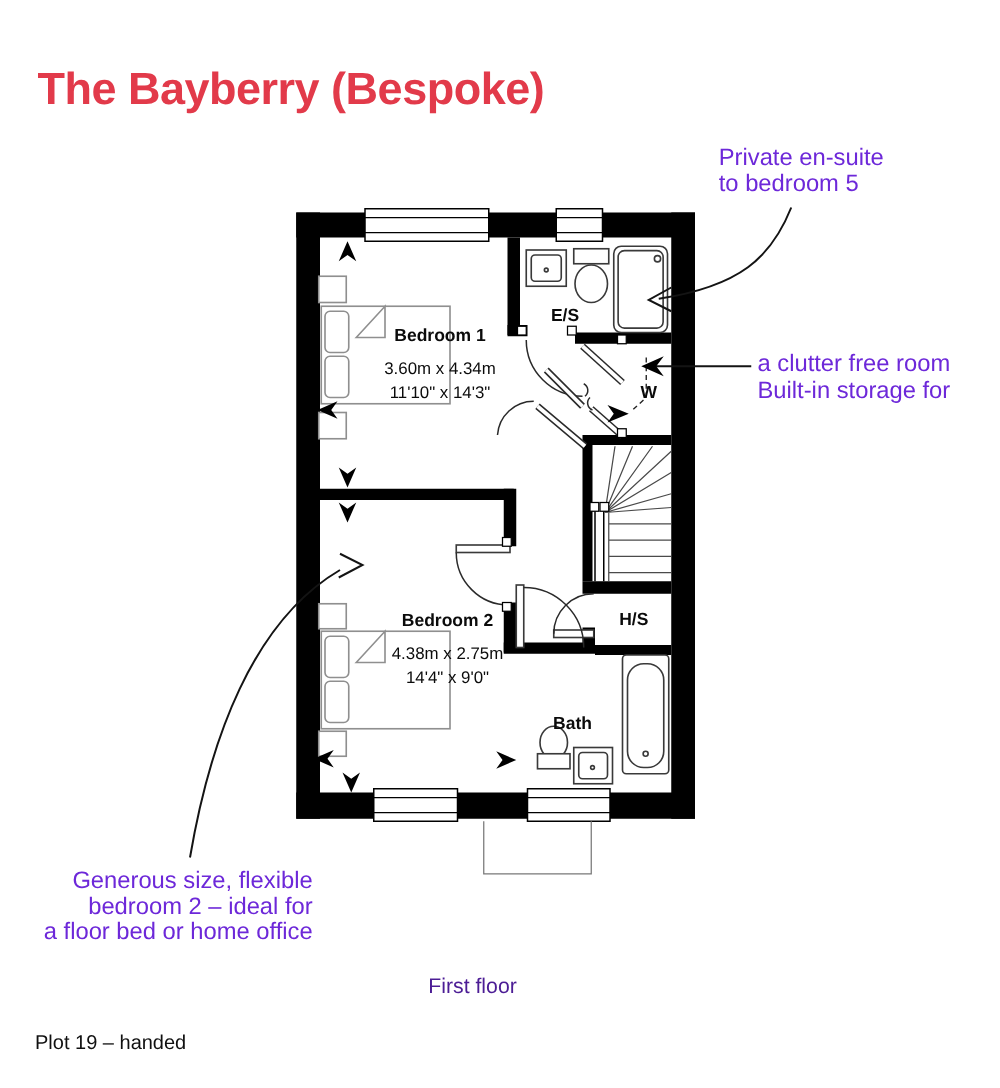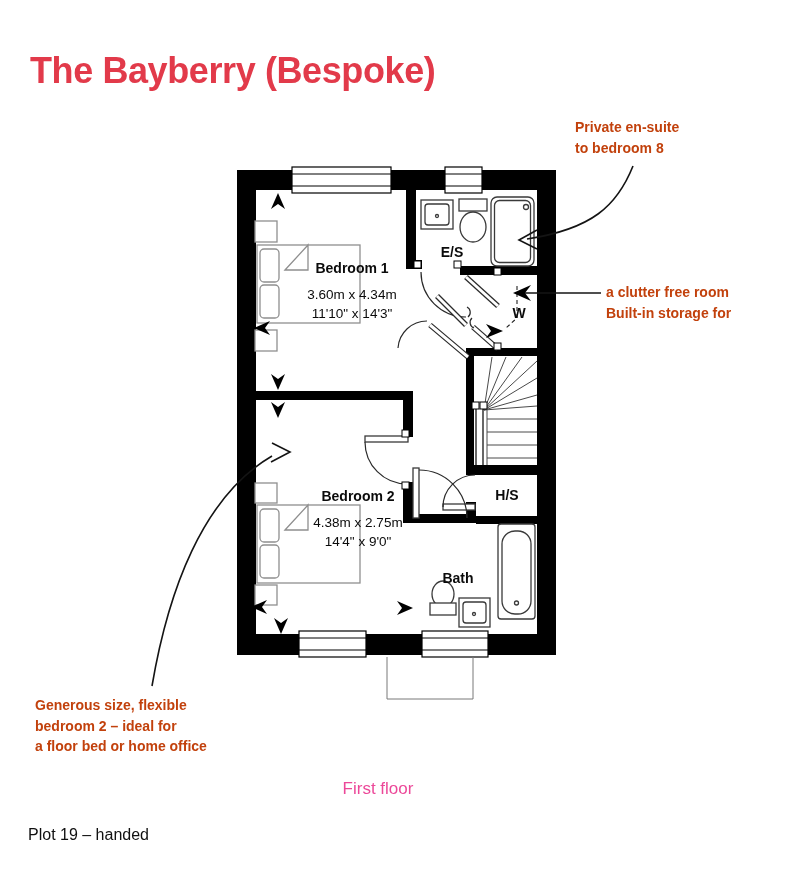--- a/index.html
+++ b/index.html
@@ -1,22 +1,22 @@
 <!DOCTYPE html>
 <html><head>
 <meta charset="utf-8">
 <style>
   html,body{margin:0;padding:0;background:#fff;}
   body{width:800px;height:870px;position:relative;font-family:"Liberation Sans",sans-serif;overflow:hidden;}
   .title{position:absolute;left:30px;top:34px;font-size:36px;font-weight:700;color:#e23a4a;letter-spacing:-0.4px;}
-  .ann{position:absolute;font-size:14px;line-height:20.5px;color:#c2410c;font-weight:bold;}
+  .ann{position:absolute;font-size:19px;line-height:20.5px;color:#6d28d9;}
   .ann-ensuite{left:575px;top:117px;}
   .ann-storage{left:606px;top:282px;}
-  .ann-bed2{left:35px;top:695px;}
-  .caption-floor{position:absolute;top:779px;left:0;width:756px;text-align:center;font-size:17px;color:#ec4899;}
+  .ann-bed2{left:35px;top:695px;text-align:right;}
+  .caption-floor{position:absolute;top:779px;left:0;width:756px;text-align:center;font-size:17px;color:#4c1d95;}
   .caption-plot{position:absolute;left:28px;top:826px;font-size:16px;color:#101010;}
   svg{position:absolute;left:0;top:0;}
   .wall{fill:#000;stroke:none;}
   .win{fill:#fff;stroke:#000;stroke-width:1.2;}
   .winline{stroke:#000;stroke-width:1;}
   .furn{fill:#fff;stroke:#8f8f8f;stroke-width:1.3;}
   .fix{fill:#fff;stroke:#3a3a3a;stroke-width:1.3;}
   .door{fill:none;stroke:#2a2a2a;stroke-width:1.2;}
   .leafA{stroke:#2a2a2a;stroke-width:5.5;fill:none;}
   .leafB{stroke:#fff;stroke-width:3;fill:none;}
@@ -29,21 +29,21 @@
   .rdim{font-size:13.5px;fill:#0b0b0b;}
   .porch{fill:none;stroke:#787878;stroke-width:1;}
 </style>
 </head>
 <body>
 
 <h1 class="title" style="color: rgb(226, 58, 74); margin-top: 16px;">The Bayberry (Bespoke)</h1>
 
 <div class="ann ann-ensuite">
   <div>Private en-suite</div>
-  <div>to bedroom 8</div>
+  <div>to bedroom 5</div>
 </div>
 
 <div class="ann ann-storage">
   <div>a clutter free room</div>
   <div>Built-in storage for</div>
 </div>
 
 <div class="ann ann-bed2">
   <div>Generous size, flexible</div>
   <div>bedroom 2 – ideal for</div>

